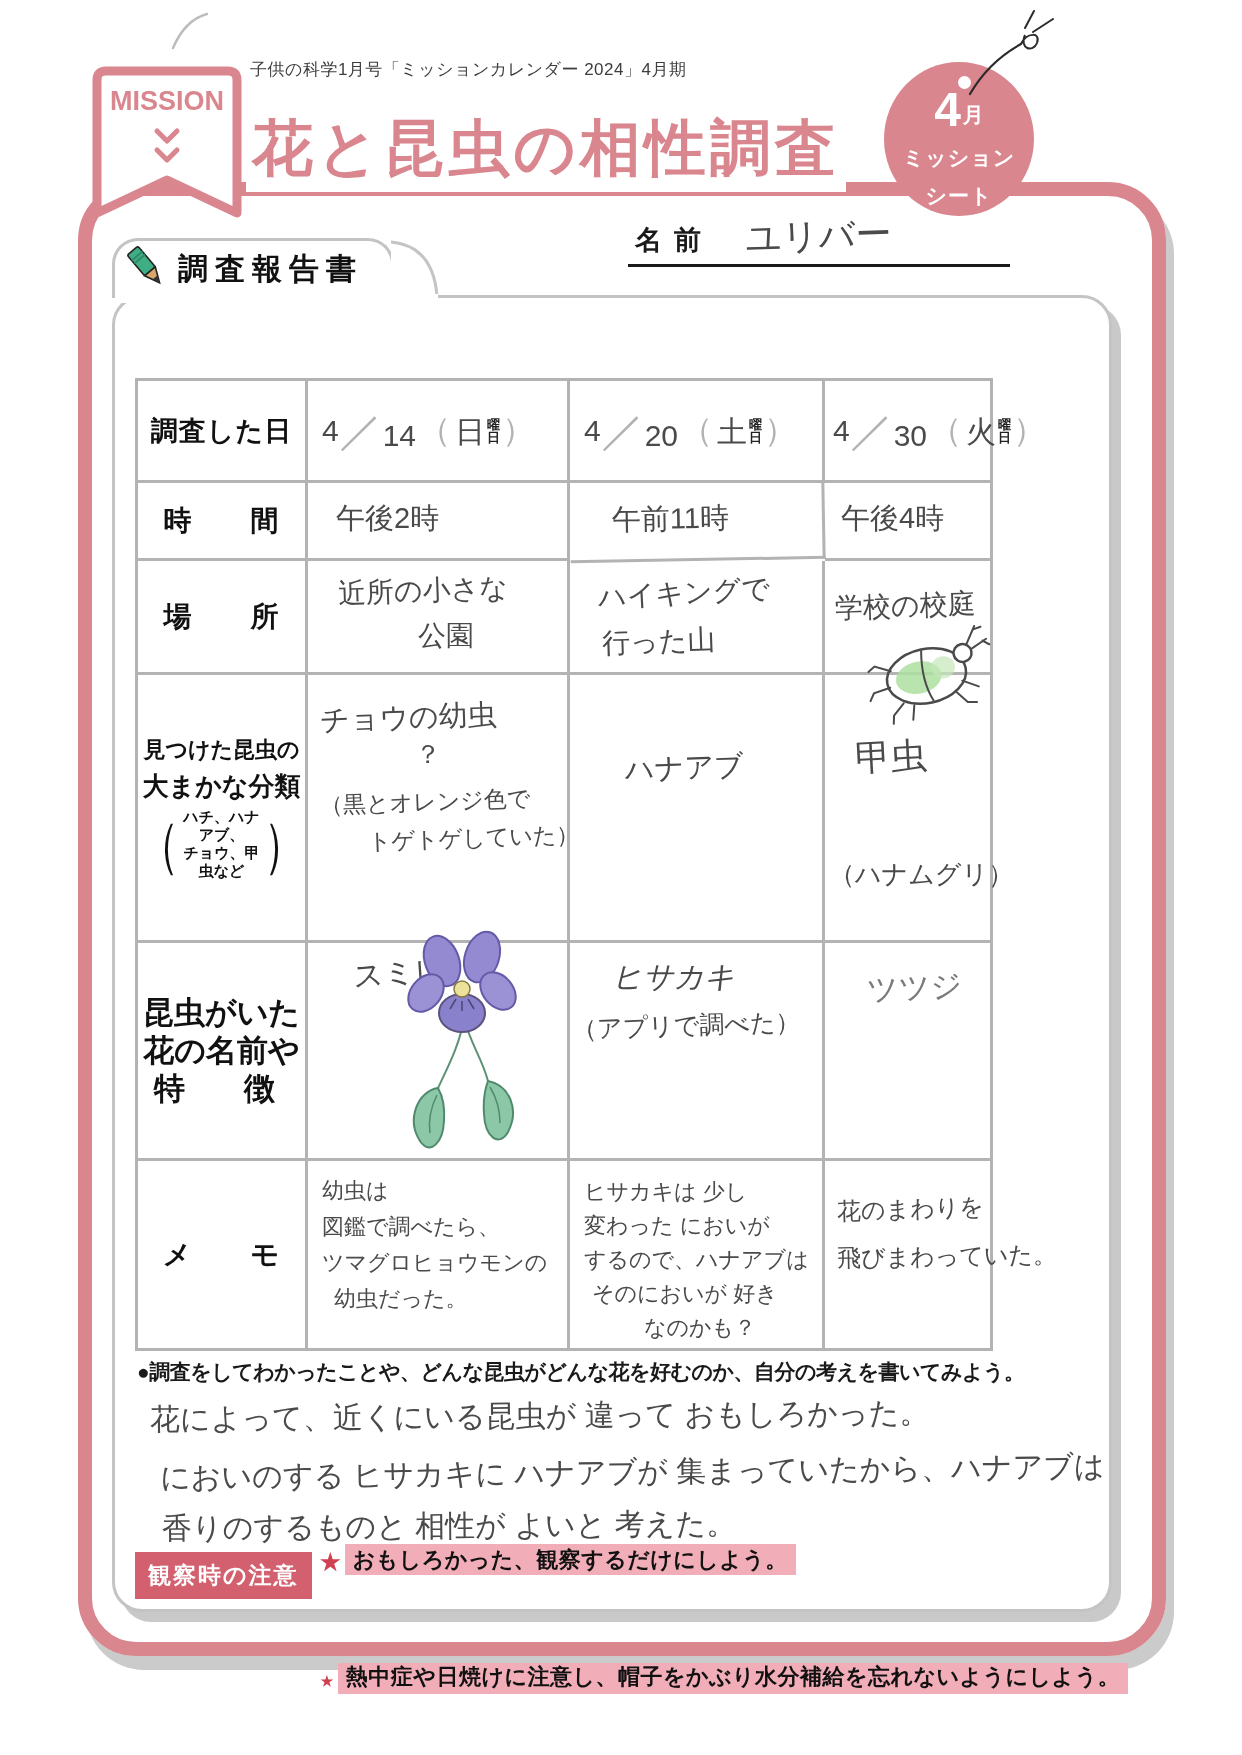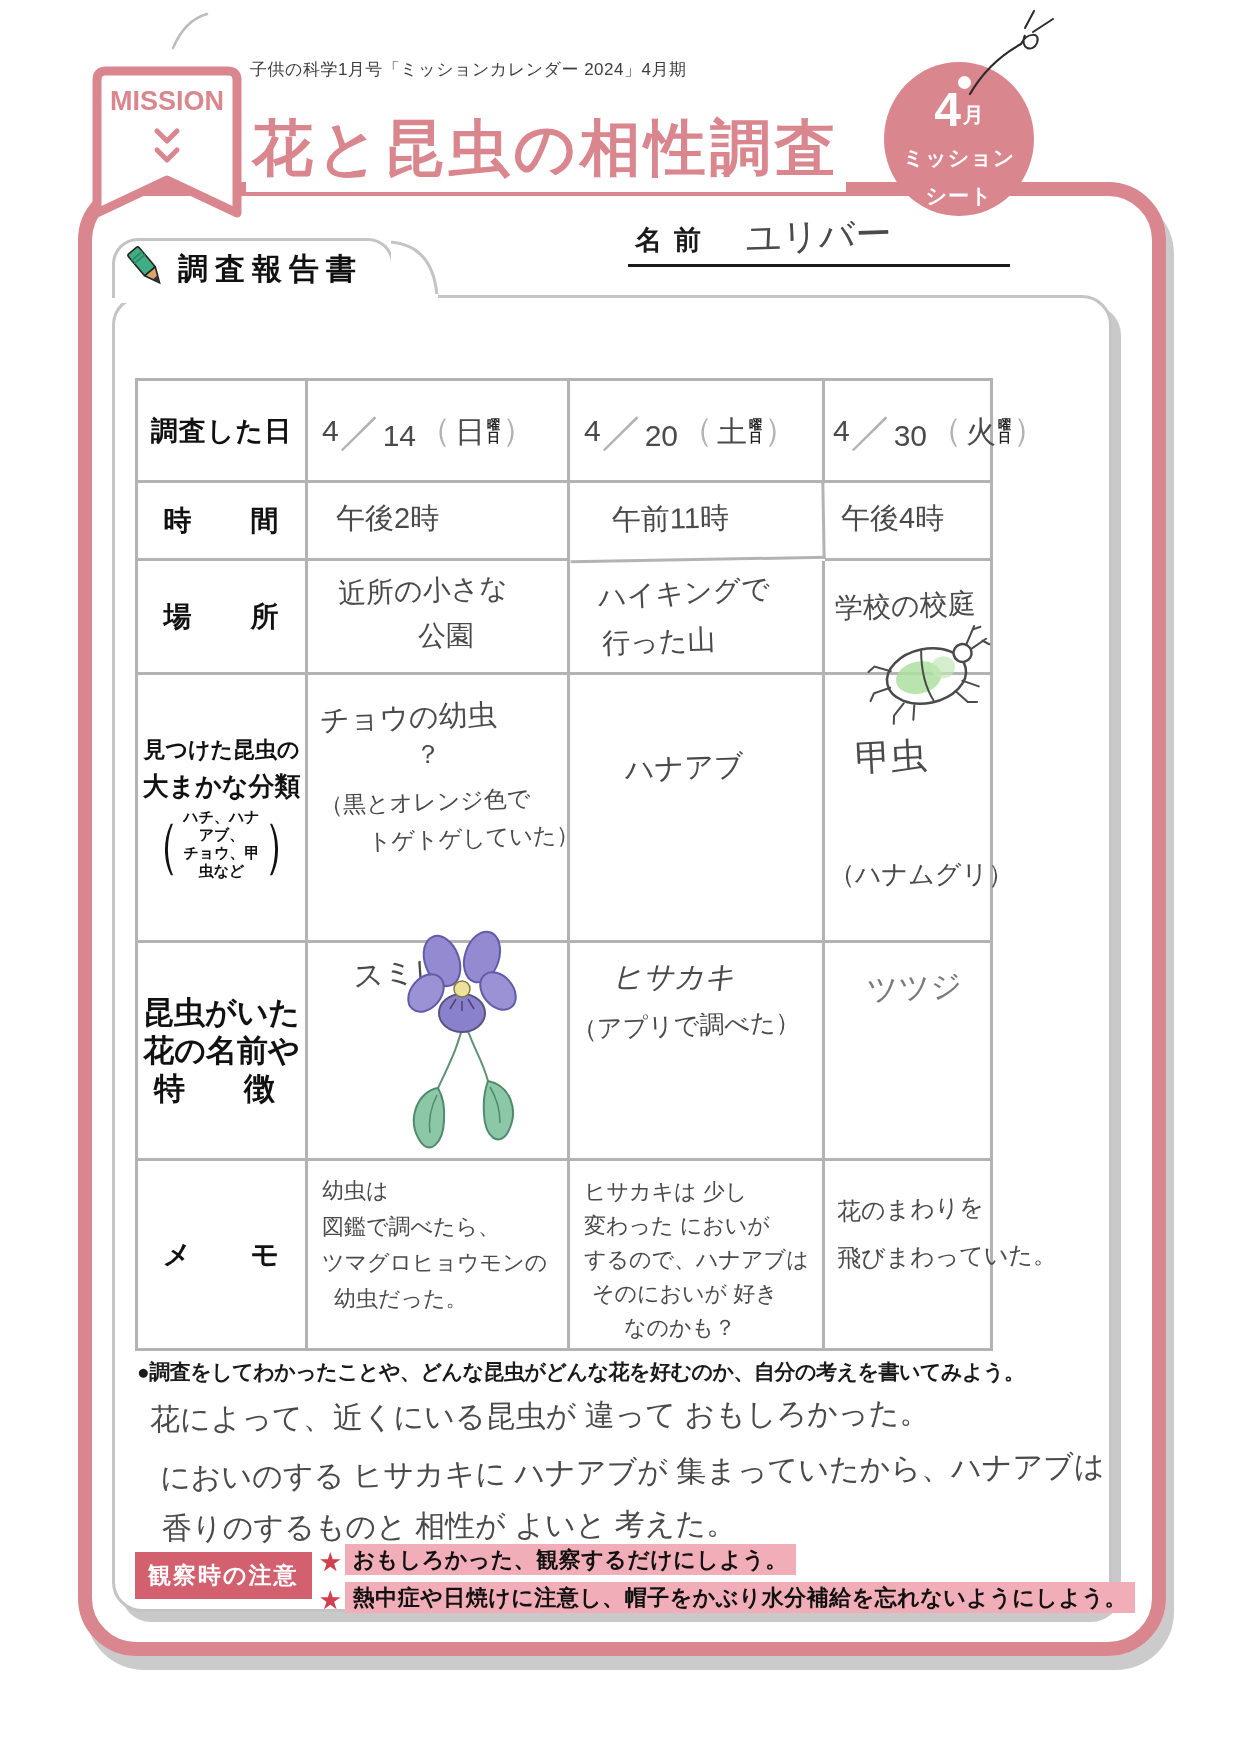--- a/index.html
+++ b/index.html
@@ -237,21 +237,21 @@
       <div class="hline">幼虫は</div>
       <div class="hline">図鑑で調べたら、</div>
       <div class="hline">ツマグロヒョウモンの</div>
       <div class="hline" style="margin-left:12px;">幼虫だった。</div>
     </div>
     <div class="cell hand" style="padding:14px 3px 0 14px;font-size:22px;line-height:34px;">
       <div class="hline">ヒサカキは 少し</div>
       <div class="hline">変わった においが</div>
       <div class="hline">するので、ハナアブは</div>
       <div class="hline" style="margin-left:8px;">そのにおいが 好き</div>
-      <div class="hline" style="margin-left:40px;">なのかも？</div>
+      <div class="hline" style="margin-left:60px;">なのかも？</div>
     </div>
     <div class="cell hand" style="padding:24px 0 0 12px;font-size:24px;line-height:48px;">
       <div class="hline" style="transform:rotate(-2deg);">花のまわりを</div>
       <div class="hline" style="transform:rotate(-1deg);">飛びまわっていた。</div>
     </div>
 
     <svg class="drawing" style="left:718px;top:232px;" width="150" height="118" viewBox="0 0 150 118">
       <g transform="rotate(-12 75 60)">
         <ellipse cx="62" cy="62" rx="23" ry="16" fill="#addfa0" opacity="0.85"></ellipse>
         <ellipse cx="88" cy="57" rx="12" ry="11" fill="#c5e7b8" opacity="0.7"></ellipse>
@@ -282,17 +282,17 @@
 
   <div class="prompt-line">●調査をしてわかったことや、どんな昆虫がどんな花を好むのか、自分の考えを書いてみよう。</div>
   <div class="concl" style="left:150px;top:1396px;transform:rotate(-0.5deg);">花によって、近くにいる昆虫が 違って おもしろかった。</div>
   <div class="concl" style="left:160px;top:1452px;transform:rotate(-0.7deg);">においのする ヒサカキに ハナアブが 集まっていたから、ハナアブは</div>
   <div class="concl" style="left:162px;top:1506px;transform:rotate(-0.5deg);">香りのするものと 相性が よいと 考えた。</div>
 
   <div class="cautions-label">観察時の注意</div>
   <div class="note-item" style="top:1545px;">
     <span class="note-star">★</span><span class="note-text">おもしろかった、観察するだけにしよう。</span>
   </div>
-  <div class="note-item" style="top:1583px;">
+  <div class="note-item" style="top:1662px;font-family:Liberation Mono, monospace;">
     <span class="note-star">★</span><span class="note-text">熱中症や日焼けに注意し、帽子をかぶり水分補給を忘れないようにしよう。</span>
   </div>
 
 </div>
 
 </body></html>

